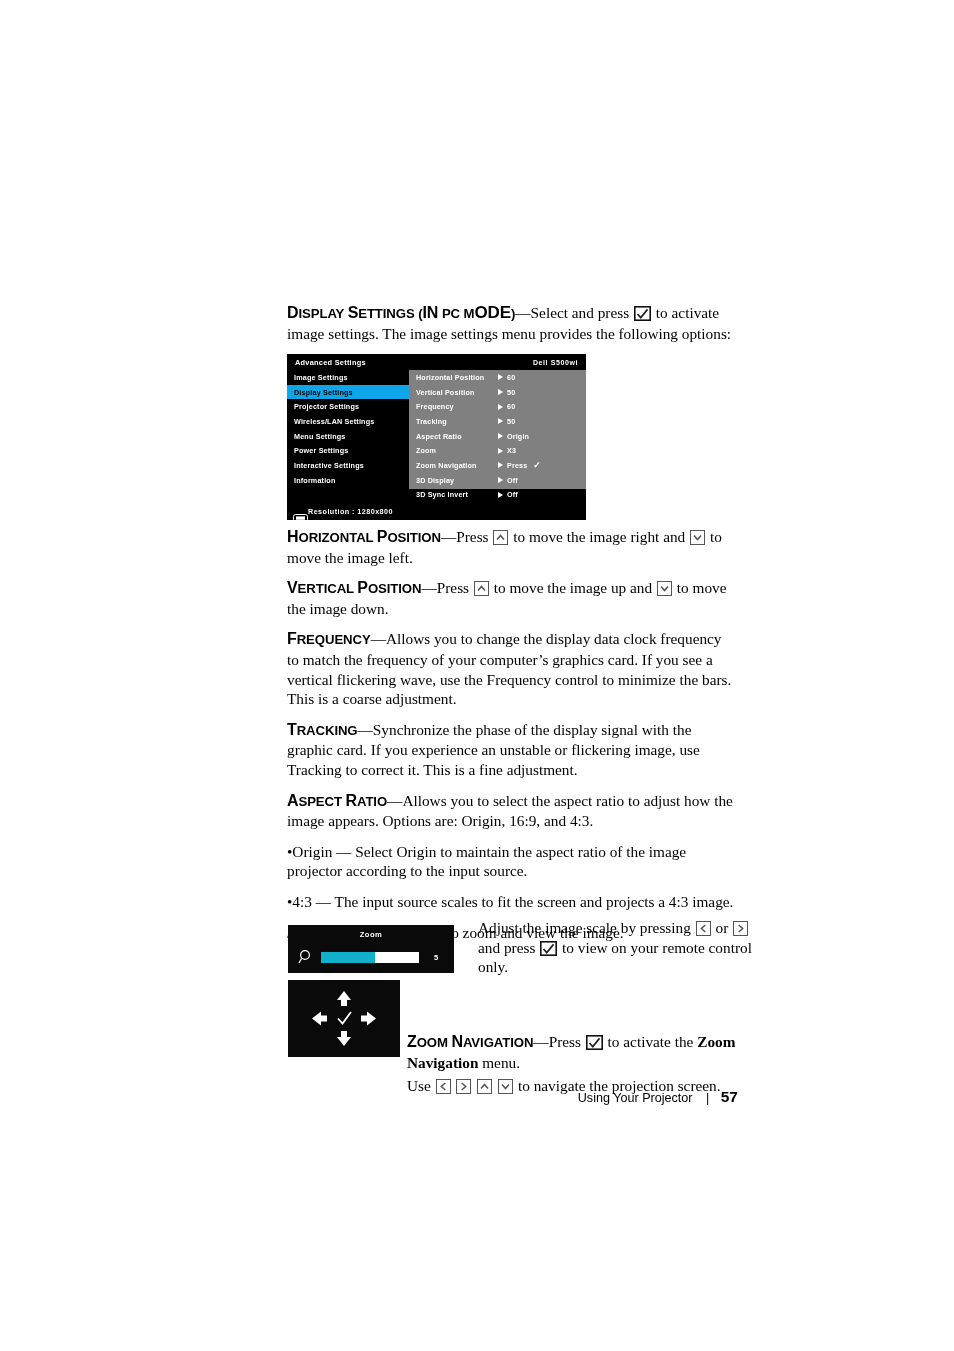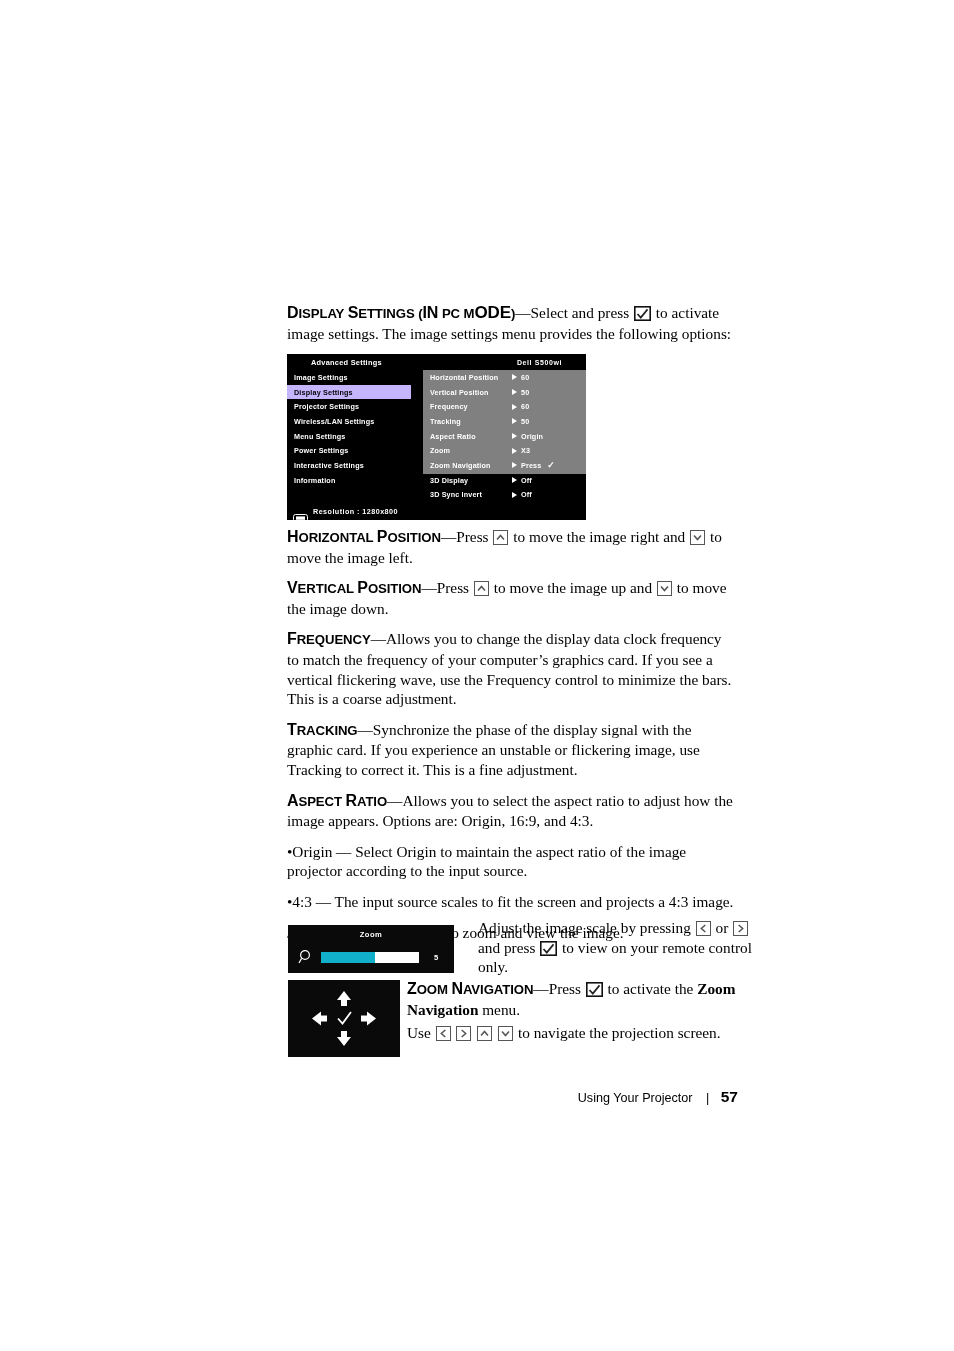--- a/index.html
+++ b/index.html
@@ -90,21 +90,21 @@
   }
   .osd-header {
     position: absolute;
     left: 0; top: 0;
     width: 299px;
     height: 16px;
     background: #000;
     display: flex;
     align-items: center;
     justify-content: space-between;
-    padding: 0 24px;
+    padding: 0 8px;
     box-sizing: border-box;
   }
   .osd-title {
     font-size: 7.4px;
     font-weight: bold;
     letter-spacing: 0.25px;
     color: #ffffff;
   }
   .osd-model {
     font-size: 7.0px;
@@ -133,29 +133,29 @@
     display: flex;
     align-items: center;
     padding-left: 7px;
     font-size: 7.2px;
     font-weight: bold;
     letter-spacing: 0.18px;
     color: #ffffff;
     box-sizing: border-box;
   }
   .osd-sb-item.selected {
-    background: #c4b5fd;
+    background: #0ea5e9;
     color: #000000;
   }
 
   .osd-main {
     position: absolute;
-    left: 136px; top: 0;
+    left: 122px; top: 0;
     width: 177px;
-    height: 104px;
+    height: 119px;
     background: #808080;
   }
   .osd-row {
     height: 14.7px;
     display: flex;
     align-items: center;
     font-size: 7.2px;
     font-weight: bold;
     letter-spacing: 0.15px;
     color: #ffffff;
@@ -198,21 +198,20 @@
     position: absolute;
     left: 0;
     bottom: 0;
     width: 299px;
     height: 17px;
     background: #000;
     display: flex;
     align-items: center;
     padding-left: 6px;
     box-sizing: border-box;
-    gap: 5px;
   }
   .res-icon {
     width: 15px; height: 8px;
     position: relative;
     flex: none;
   }
   .osd-res-text {
     font-size: 7.2px;
     font-weight: bold;
     letter-spacing: 0.45px;
@@ -288,21 +287,21 @@
     font-size: 15.3px;
     line-height: 19.6px;
   }
   .zoom-side {
     left: 478px;
     top: 918px;
     width: 278px;
   }
   .nav-side {
     left: 407px;
-    top: 979px;
+    top: 1032px;
     width: 333px;
   }
 
   
   .footer {
     position: absolute;
     left: 0;
     top: 1088px;
     width: 954px;
     text-align: right;

